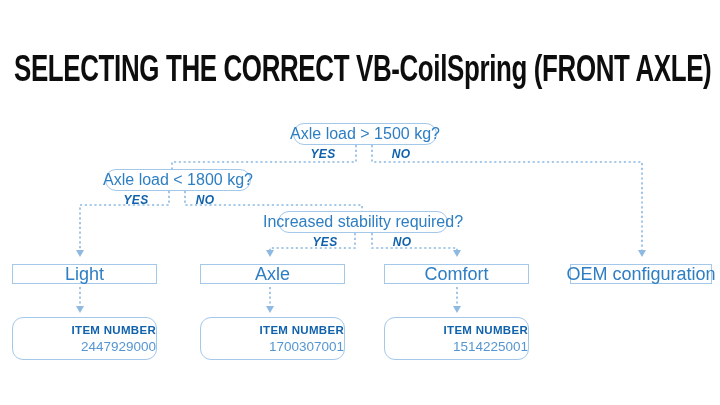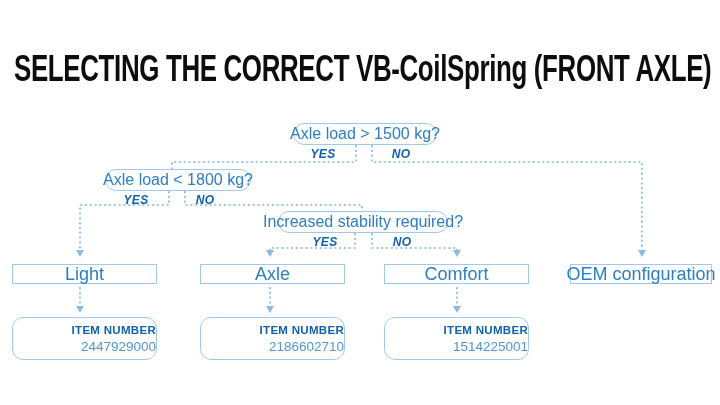--- a/index.html
+++ b/index.html
@@ -146,20 +146,20 @@
   <div class="pill result-pill" style="left:200px; top:264px; width:145px;">Axle</div>
   <div class="pill result-pill" style="left:384px; top:264px; width:145px;">Comfort</div>
   <div class="pill result-pill" style="left:570px; top:264px; width:142px;">OEM configuration</div>
 
   <div class="item-box" style="left:12px; top:317px;">
     <div class="item-label">ITEM NUMBER</div>
     <div class="item-number">2447929000</div>
   </div>
   <div class="item-box" style="left:200px; top:317px;">
     <div class="item-label">ITEM NUMBER</div>
-    <div class="item-number">2186602710</div>
+    <div class="item-number">1700307001</div>
   </div>
   <div class="item-box" style="left:384px; top:317px;">
     <div class="item-label">ITEM NUMBER</div>
     <div class="item-number">1514225001</div>
   </div>
 
 </div>
 
 </body></html>

